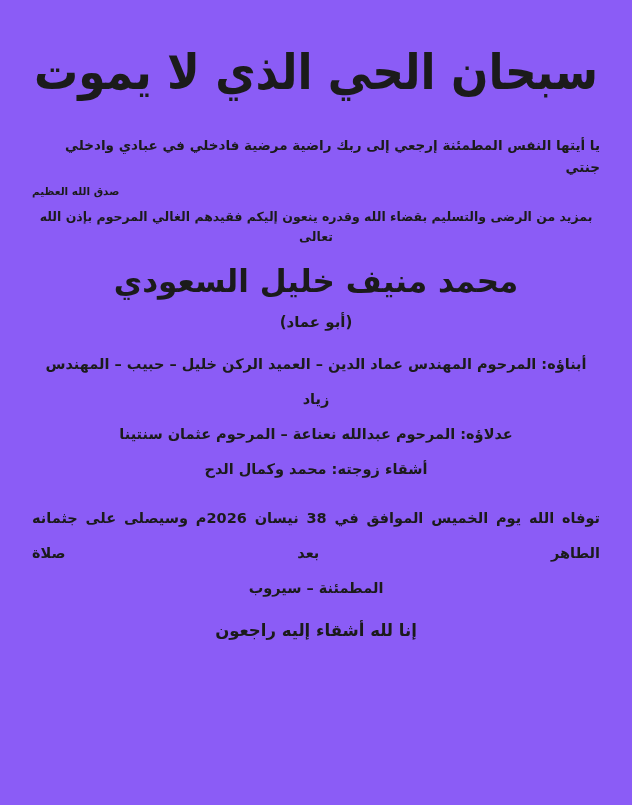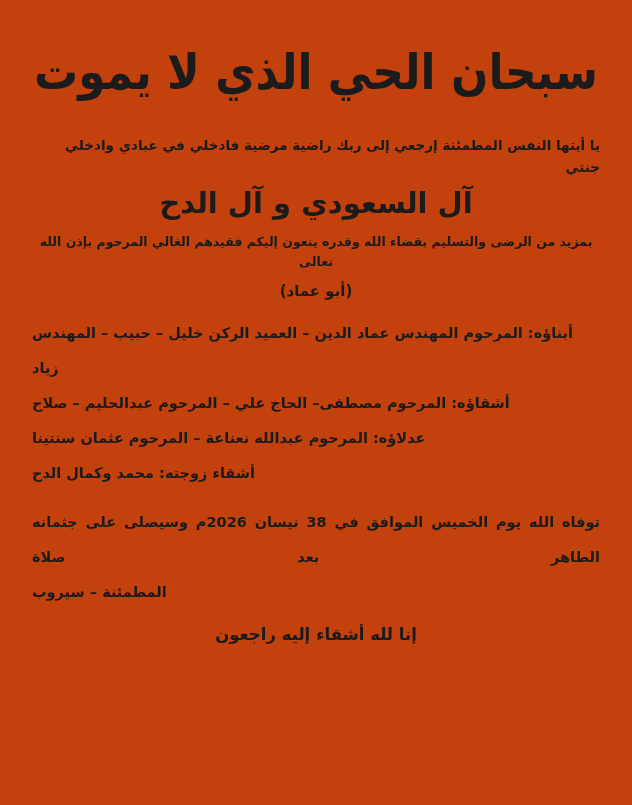--- a/index.html
+++ b/index.html
@@ -13,21 +13,21 @@
     overflow: hidden;
     font-family: "DejaVu Sans", sans-serif;
     color: #1b1b1b;
     direction: rtl;
   }
   .page {
     box-sizing: border-box;
     width: 632px;
     height: 805px;
     padding: 16px 32px 10px 32px;
-    background: #c2410c;
+    background: #8b5cf6;
   }
   .calligraphy {
     text-align: center;
     font-size: 44px;
     font-weight: bold;
     line-height: 100px;
     margin: 6px auto 0 auto;
     transform: scaleY(1.12);
     letter-spacing: 0;
     white-space: nowrap;
@@ -71,21 +71,21 @@
     text-align: center;
     font-size: 15px;
     font-weight: bold;
     line-height: 22px;
     margin-top: 8px;
   }
   .body-lines {
     margin-top: 14px;
   }
   .body-line {
-    text-align: left;
+    text-align: center;
     font-size: 14.5px;
     font-weight: bold;
     line-height: 35px;
   }
   .body-line.stretch {
     text-align: justify;
     text-align-last: justify;
   }
   .istirjaa {
     text-align: center;
@@ -97,31 +97,31 @@
 </style>
 </head>
 <body>
 
 <div class="page">
 
   <div class="calligraphy">سبحان الحي الذي لا يموت</div>
 
   <div class="verse">يا أيتها النفس المطمئنة إرجعي إلى ربك راضية مرضية فادخلي في عبادي وادخلي جنتي</div>
 
+  <div class="sadaqa">صدق الله العظيم</div>
 
-  <div class="families-title">آل السعودي و آل الدح</div>
 
   <div class="announcement">بمزيد من الرضى والتسليم بقضاء الله وقدره ينعون إليكم فقيدهم الغالي المرحوم بإذن الله تعالى</div>
 
+  <div class="deceased-name">محمد منيف خليل السعودي</div>
 
   <div class="kunya">(أبو عماد)</div>
 
   <div class="body-lines">
     <div class="body-line">أبناؤه: المرحوم المهندس عماد الدين – العميد الركن خليل – حبيب – المهندس زياد</div>
-    <div class="body-line">أشقاؤه: المرحوم مصطفى– الحاج علي – المرحوم عبدالحليم – صلاح</div>
     <div class="body-line">عدلاؤه: المرحوم عبدالله نعناعة – المرحوم عثمان سنتينا</div>
     <div class="body-line">أشقاء زوجته: محمد وكمال الدح</div>
   </div>
 
   <div class="body-lines">
     <div class="body-line stretch">توفاه الله يوم الخميس الموافق في 38 نيسان 2026م وسيصلى على جثمانه الطاهر بعد صلاة</div>
     <div class="body-line">المطمئنة – سيروب</div>
   </div>
 
   <div class="istirjaa">إنا لله أشقاء إليه راجعون</div>

